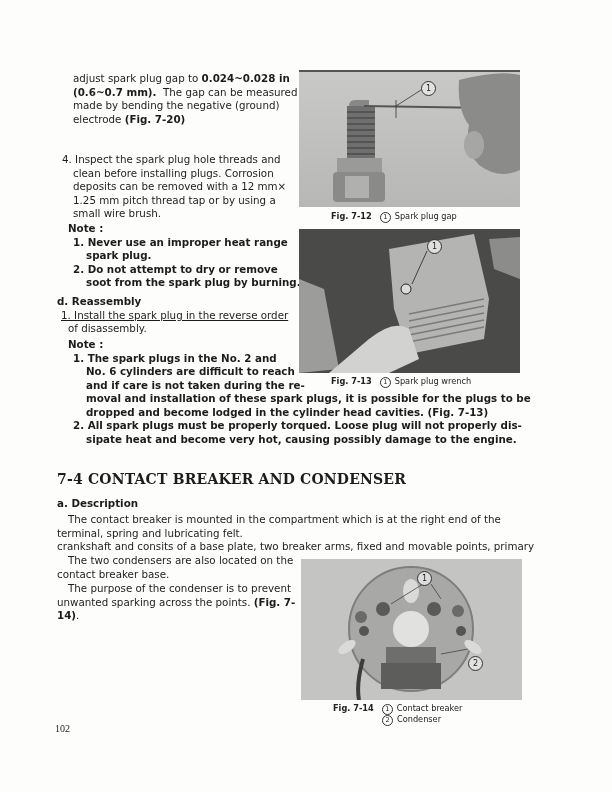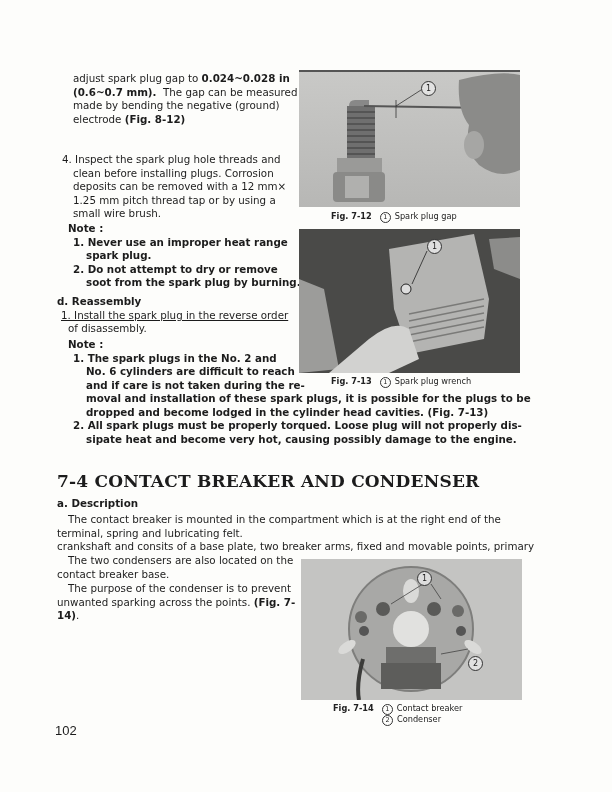--- a/index.html
+++ b/index.html
@@ -8,32 +8,32 @@
     font-family: "DejaVu Sans", sans-serif; color: #1c1c1c;
   }
   .abs { position: absolute; }
   .p { font-size: 10.3px; line-height: 13.6px; text-align: justify; }
   .b { font-weight: bold; }
   .line { white-space: nowrap; }
   .fig { position: absolute; background: #bdbdbb; overflow: hidden; }
   .caption { font-size: 8.2px; position: absolute; white-space: nowrap; color: #222; padding-left: 25px; }
   .caption .fn { font-weight: bold; margin-right: 8px; }
   .circ { display: inline-block; width: 9px; height: 9px; border: 1px solid #333; border-radius: 50%; font-size: 6.5px; line-height: 9px; text-align: center; margin-right: 4px; vertical-align: 0px; }
-  .heading { font-family: "DejaVu Serif", serif; font-weight: bold; font-size: 17px; letter-spacing: 0.2px; }
-  .pagenum { font-family: Liberation Sans, sans-serif; font-size: 13px; }
+  .heading { font-family: "DejaVu Serif", serif; font-weight: bold; font-size: 14px; letter-spacing: 0.2px; }
+  .pagenum { font-family: Liberation Serif, serif; font-size: 10px; }
   .callout { position: absolute; width: 13px; height: 13px; border: 1px solid #333; border-radius: 50%; background: rgba(230,230,230,0.85); font-size: 8px; line-height: 13px; text-align: center; color:#222; }
 </style>
 </head>
 <body>
 
 <div class="abs p" style="left:62px; top:72px; width:226px;">
   <div class="line" style="padding-left:11px;"><span>adjust spark plug gap to </span><b>0.024~0.028 in</b></div>
   <div class="line" style="padding-left:11px;"><b>(0.6~0.7 mm).</b>&nbsp;&nbsp;<span>The gap can be measured</span></div>
   <div class="line" style="padding-left:11px;">made by bending the negative (ground)</div>
-  <div class="line" style="padding-left:11px;"><span>electrode </span><b>(Fig. 8-12)</b></div>
+  <div class="line" style="padding-left:11px;"><span>electrode </span><b>(Fig. 7-20)</b></div>
 </div>
 
 <div class="abs p" style="left:62px; top:153px; width:226px;">
   <div class="line">4.  Inspect the spark plug hole threads and</div>
   <div class="line" style="padding-left:11px;">clean before installing plugs.  Corrosion</div>
   <div class="line" style="padding-left:11px;">deposits can be removed with a 12 mm×</div>
   <div class="line" style="padding-left:11px;">1.25 mm pitch thread tap or by using a</div>
   <div class="line" style="padding-left:11px;">small wire brush.</div>
 </div>
 

